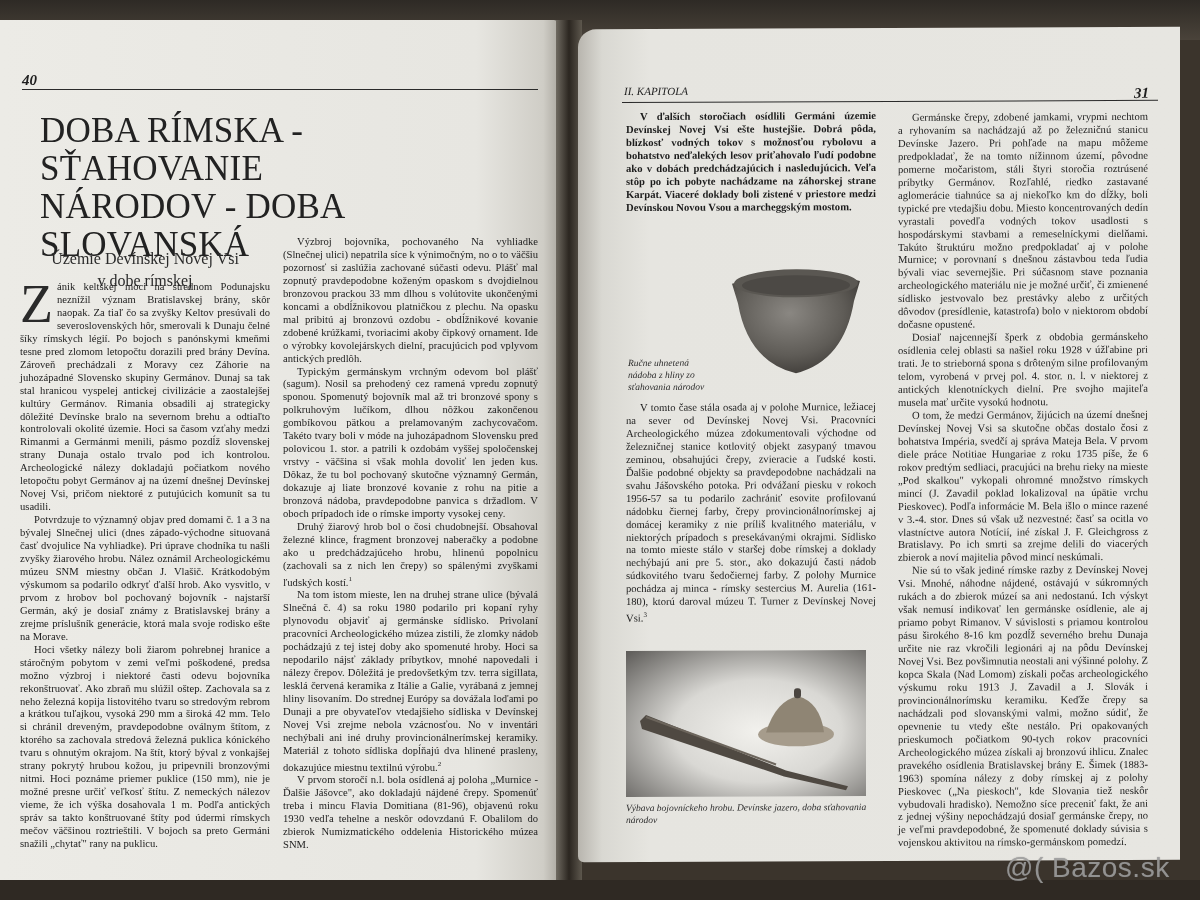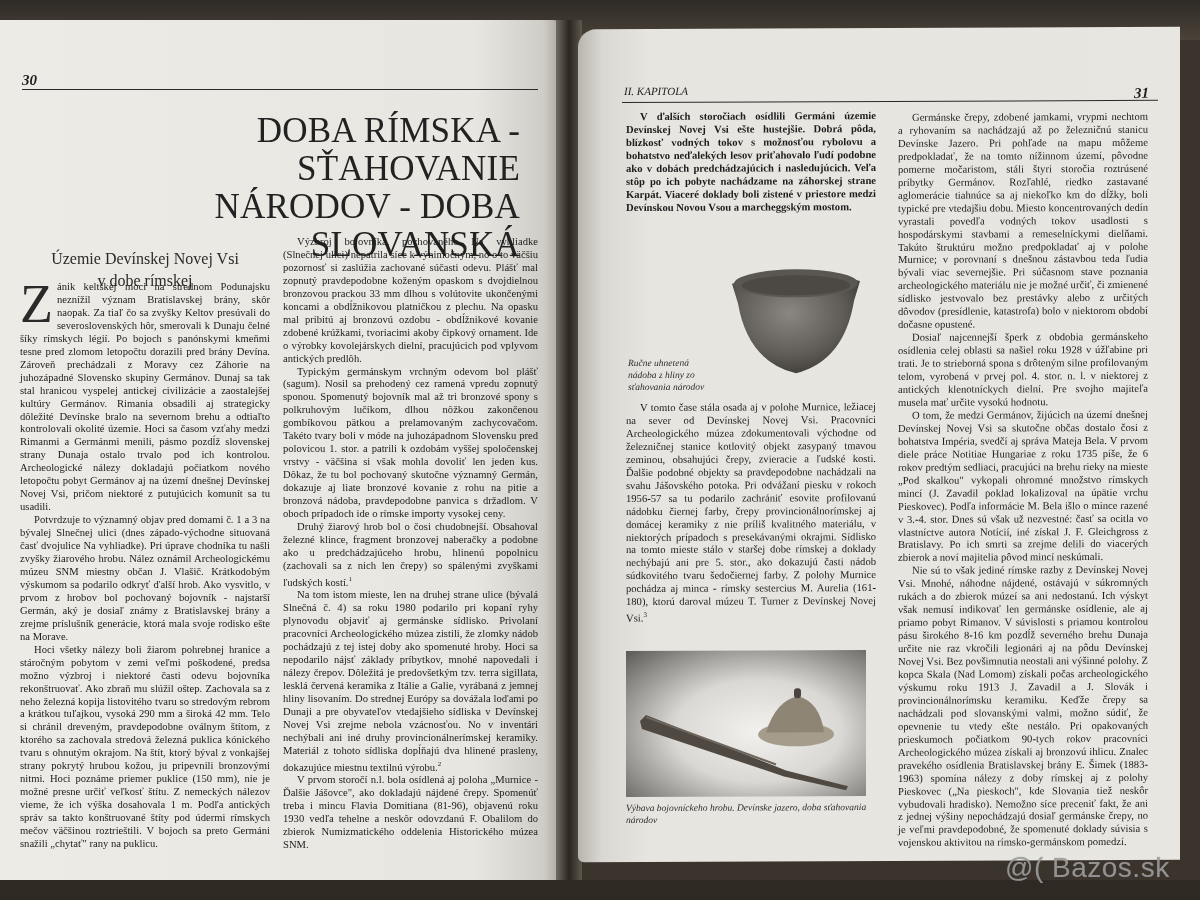--- a/index.html
+++ b/index.html
@@ -23,21 +23,21 @@
     border-top-left-radius:18px; border-bottom-left-radius:6px;
     transform:skewY(-0.25deg);
   }
   .gutter { position:absolute; left:556px; top:20px; width:26px; height:880px; background:linear-gradient(90deg,#6f6a61,#2b2620 50%,#5d574d); }
   .bottom-shadow { position:absolute; left:0; top:880px; width:1200px; height:20px; background:#2f2923; }
 
   .pnum { position:absolute; font-style:italic; font-weight:bold; font-size:15px; }
   .rule { position:absolute; height:1px; background:#2a2a2a; }
 
   .title {
-    position:absolute; left:40px; top:92px; width:480px; text-align:right;
+    position:absolute; left:40px; top:92px; width:480px; text-align:left;
     font-size:35px; line-height:38px; color:#222; letter-spacing:0.2px;
   }
   .subtitle {
     position:absolute; left:35px; top:228px; width:220px; text-align:center;
     font-size:16px; line-height:22px; color:#2a2a2a;
   }
   .col { position:absolute; font-size:10.6px; line-height:12.95px; text-align:justify; color:#1c1c1c; }
   .col p { margin:0; text-indent:14px; }
   .col p.noindent { text-indent:0; }
   .dropcap { float:left; font-size:54px; line-height:42px; margin:2px 4px 0 0; color:#2a2a2a; }
@@ -49,21 +49,21 @@
     text-shadow:0 0 1px rgba(90,90,90,0.7);
   }
   sup { font-size:7px; }
 </style>
 </head>
 <body>
 
 <div class="bg-top"></div>
 
 <div class="page left">
-  <div class="pnum" style="left:22px; top:52px;">30</div>
+  <div class="pnum" style="left:22px; top:52px;">40</div>
   <div class="rule" style="left:22px; top:69px; width:516px;"></div>
 
   <div class="title">
     <div>DOBA RÍMSKA - SŤAHOVANIE</div>
     <div>NÁRODOV - DOBA SLOVANSKÁ</div>
   </div>
 
   <div class="subtitle">
     <div>Územie Devínskej Novej Vsi</div>
     <div>v dobe rímskej</div>

